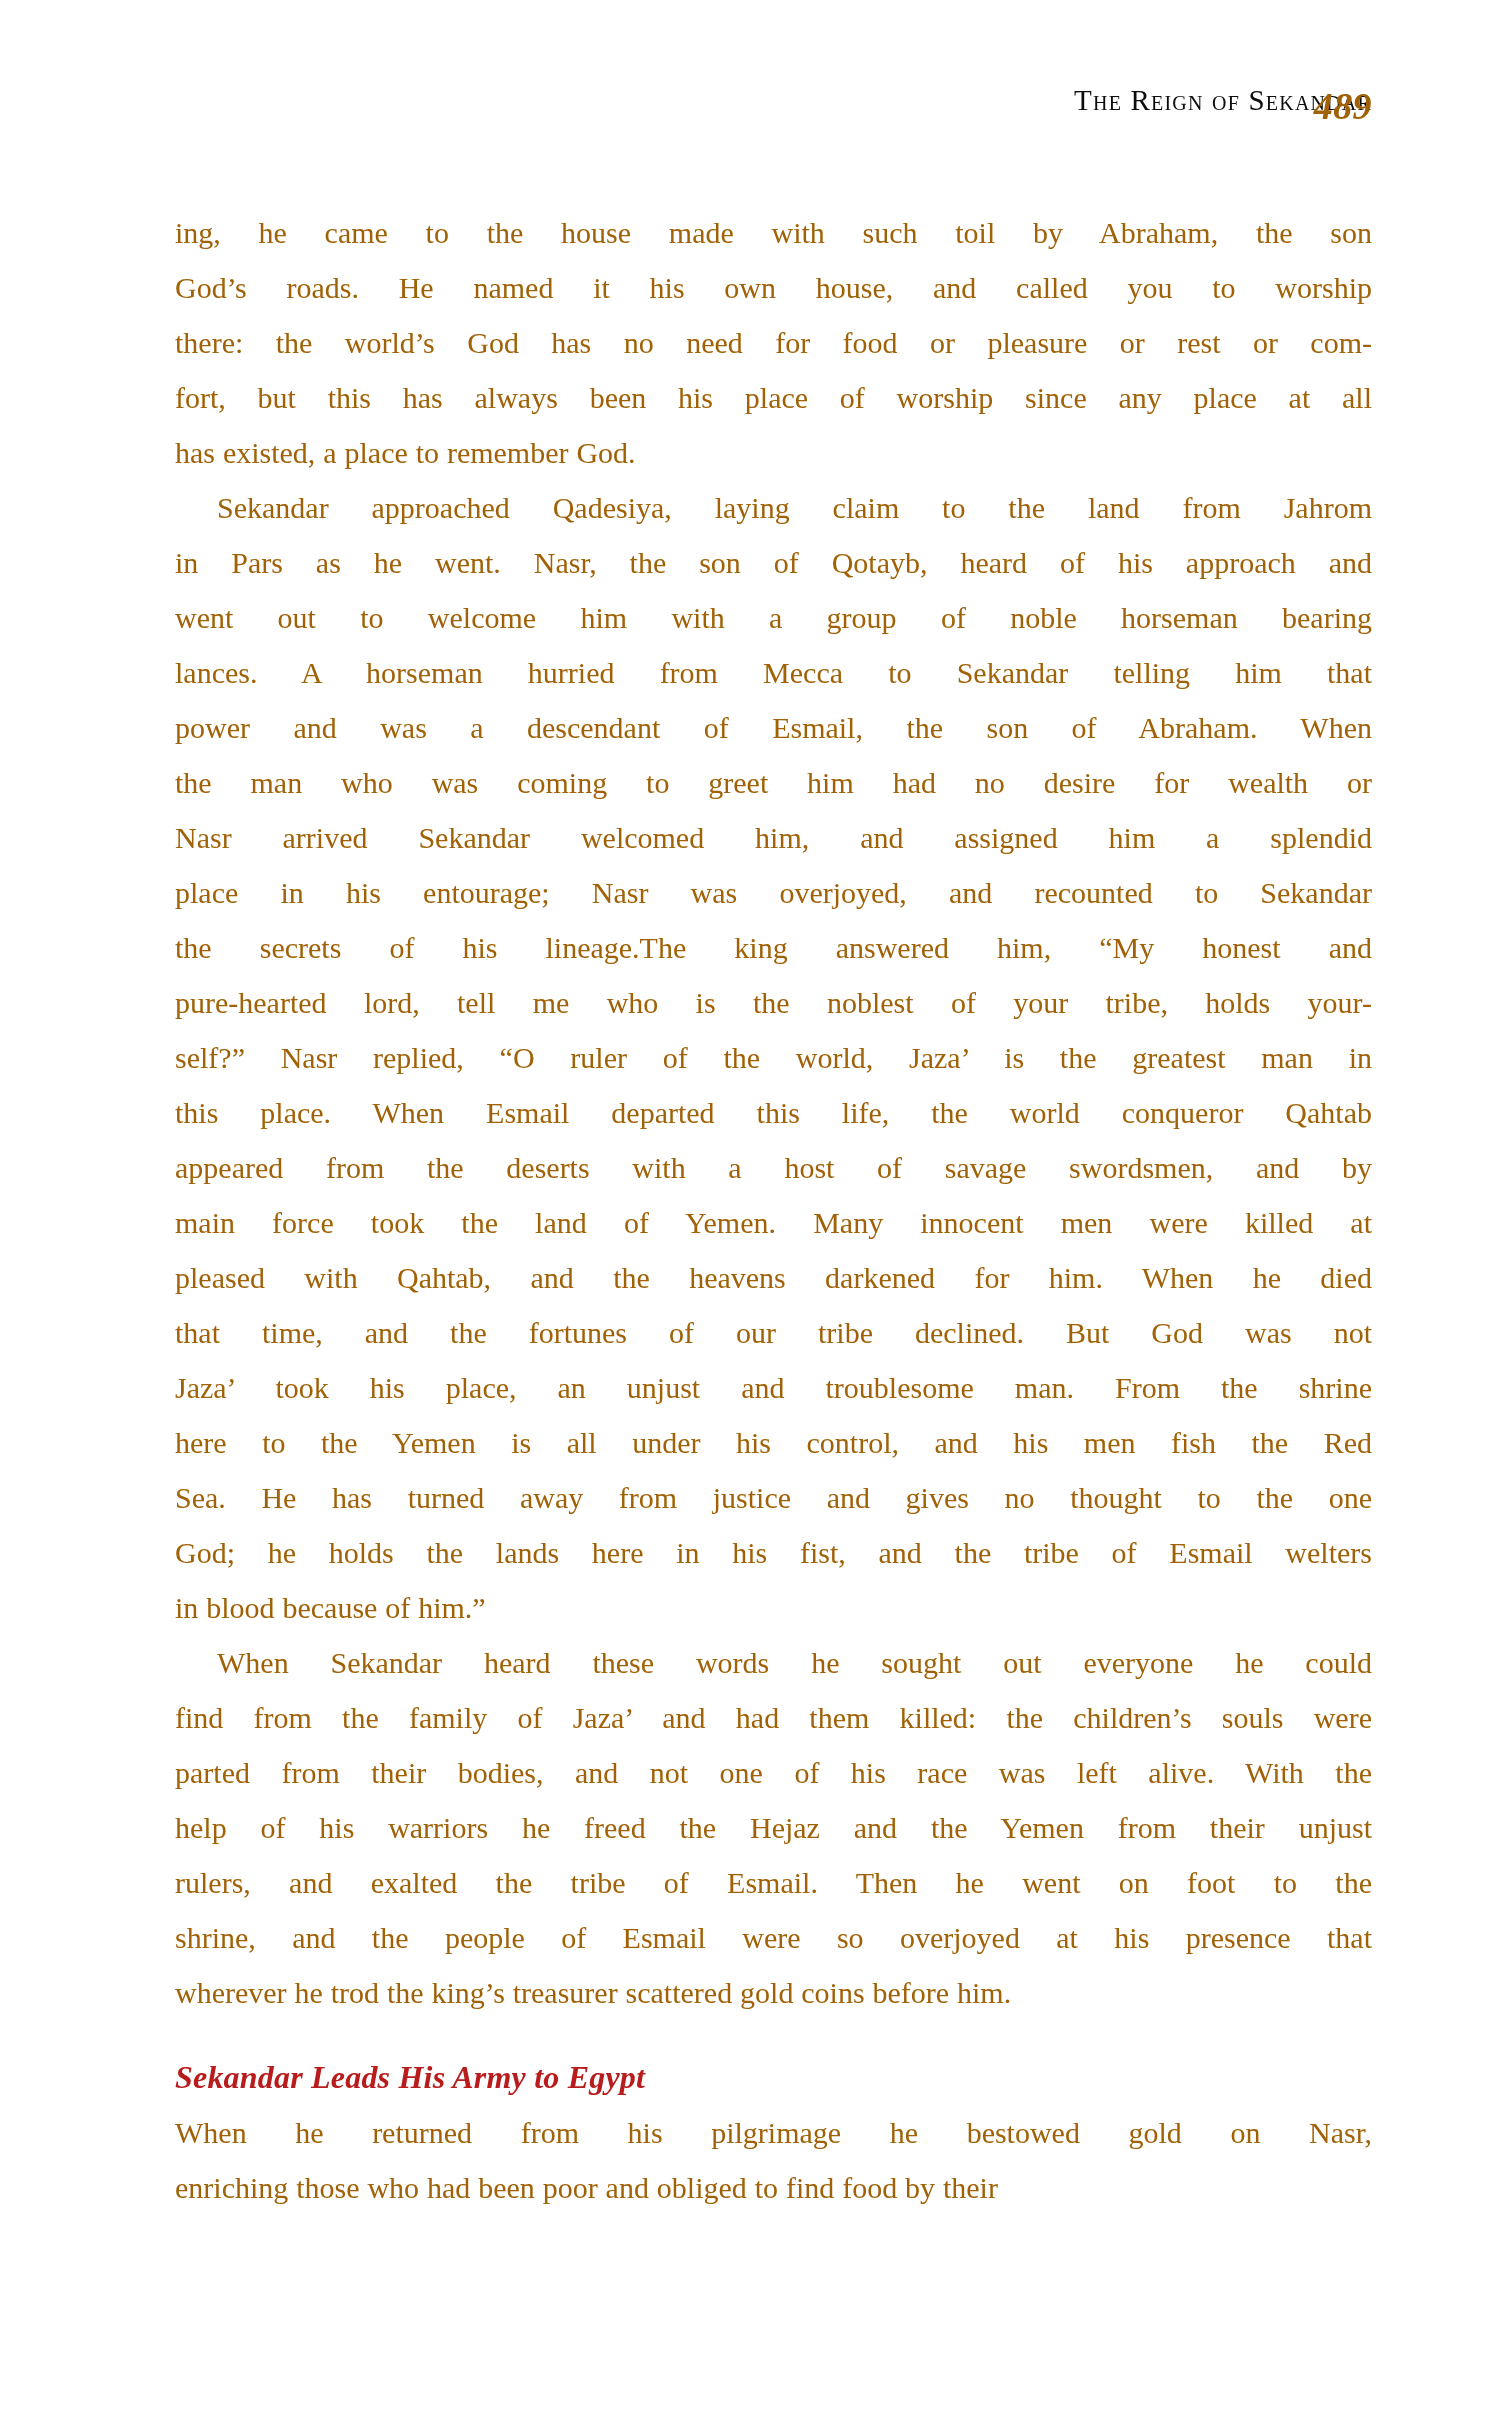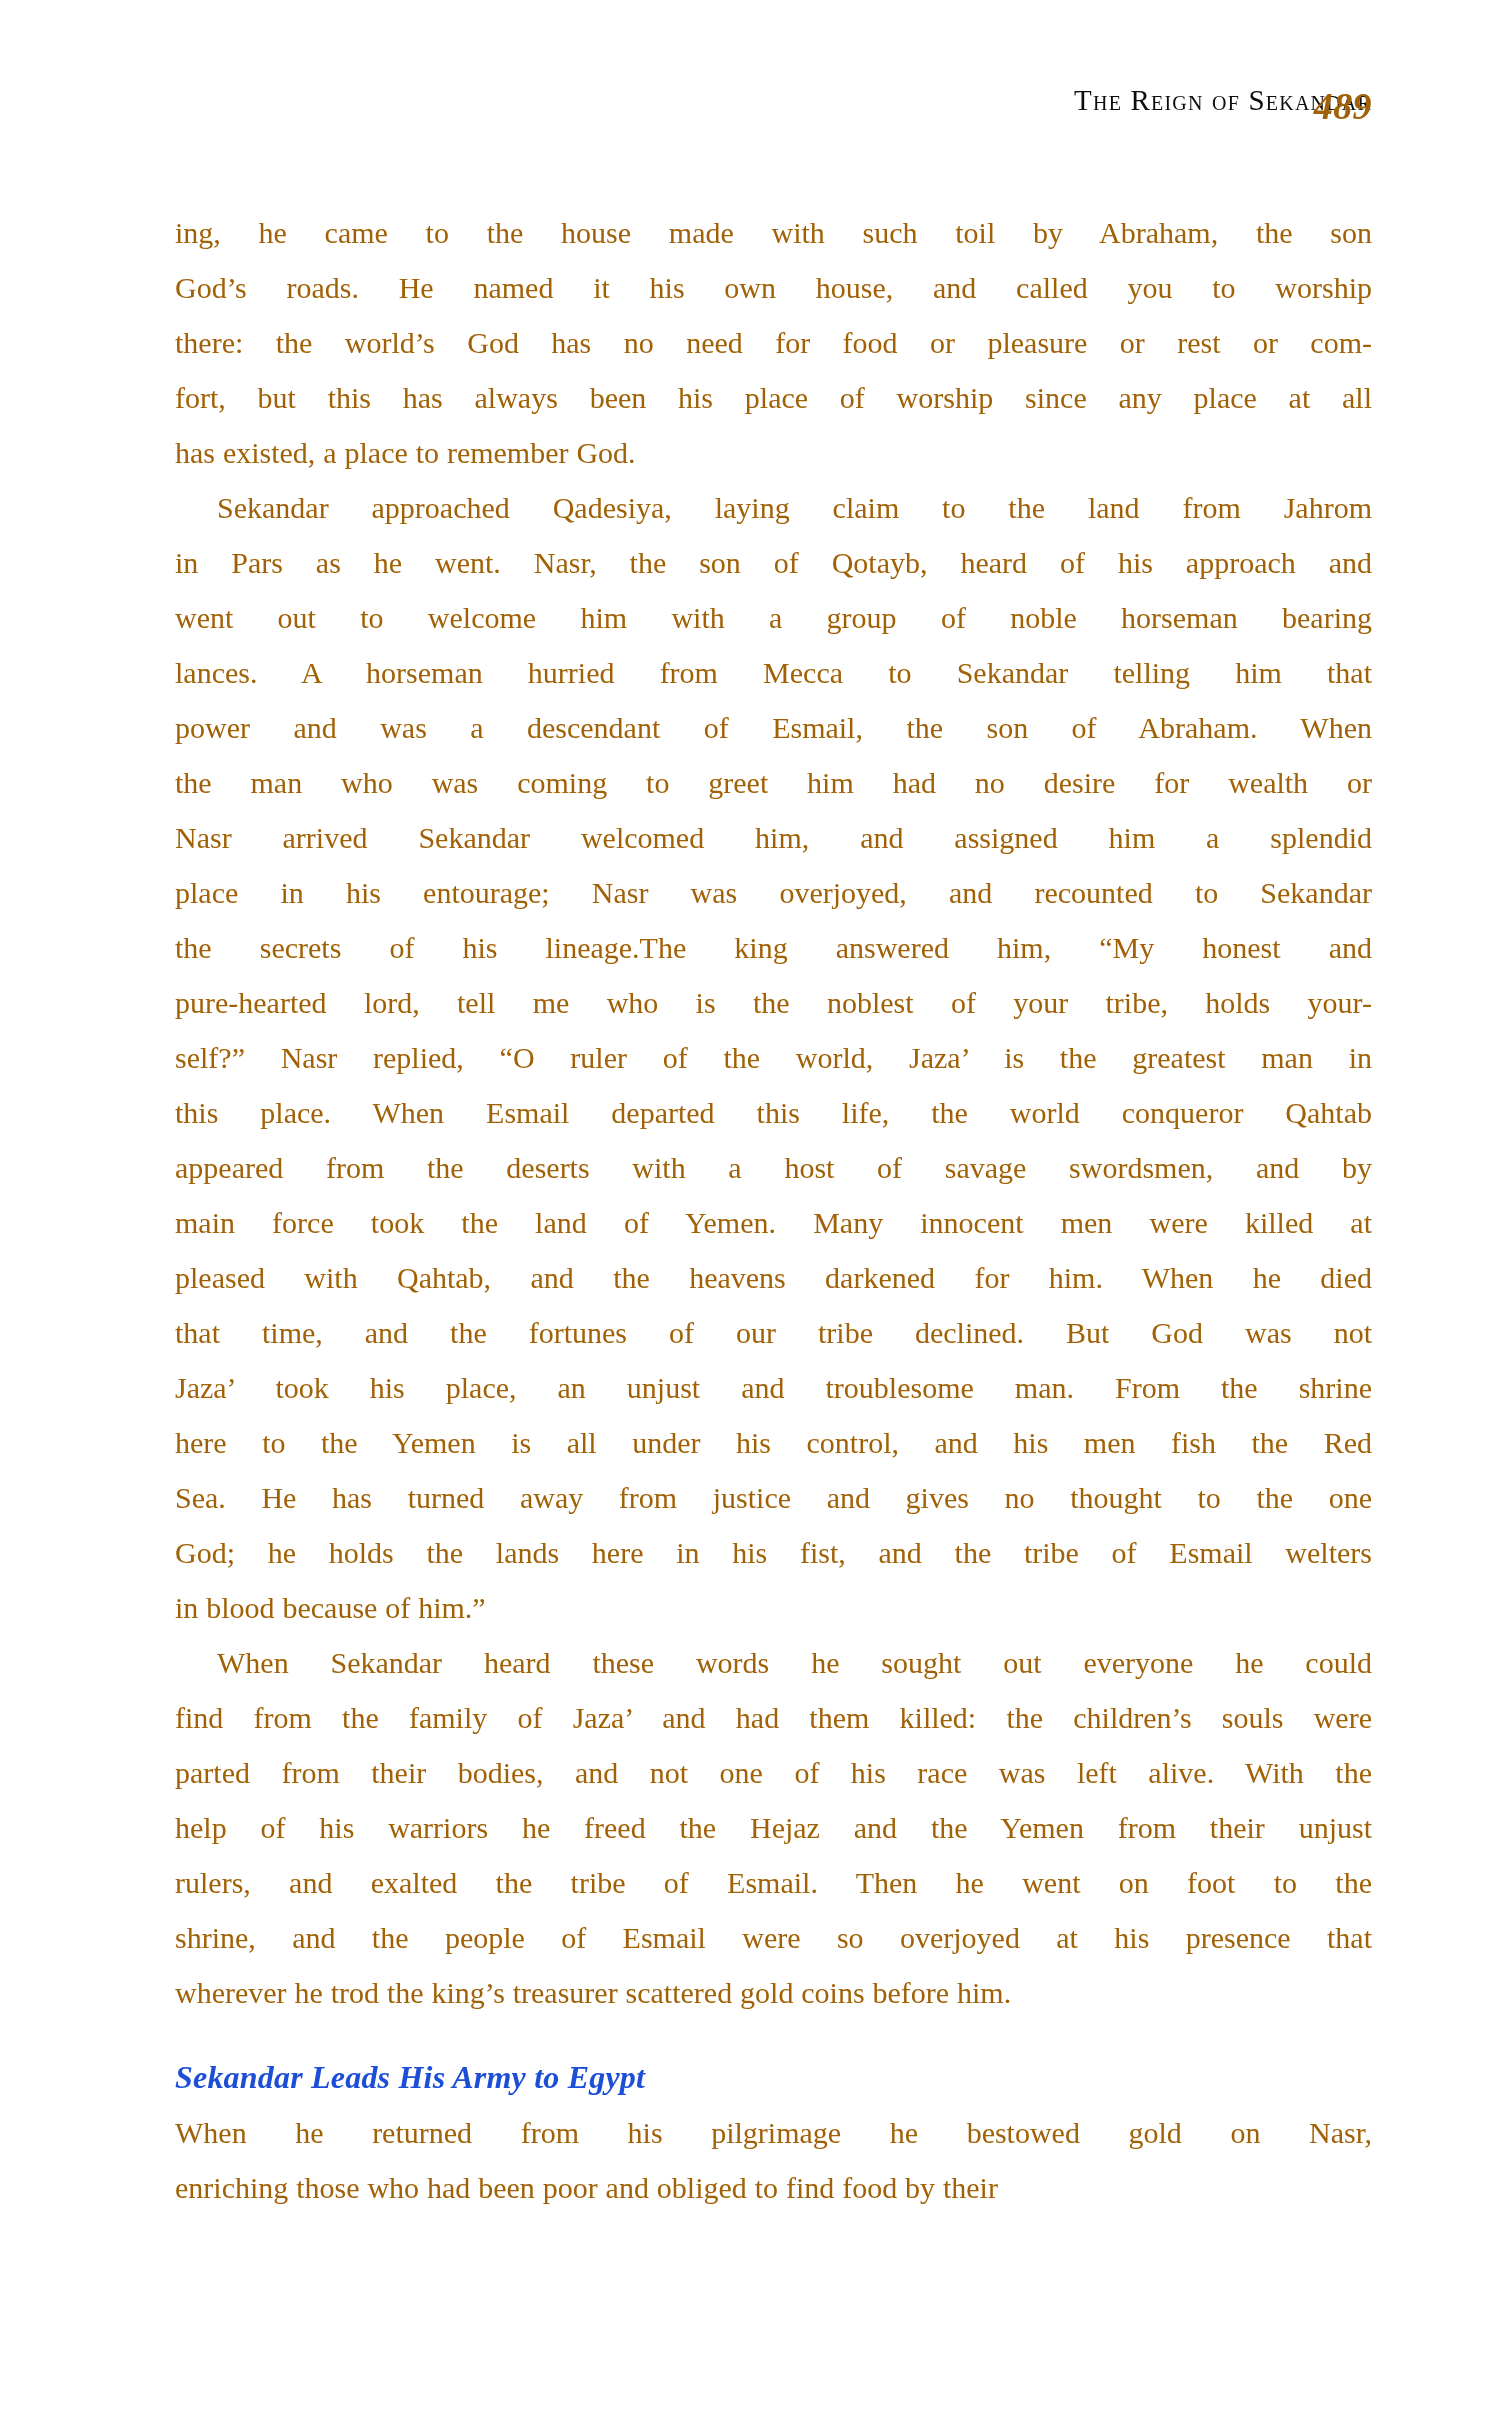--- a/index.html
+++ b/index.html
@@ -89,21 +89,21 @@
   }
 
   
   .section-heading {
     font-family: "Liberation Serif", "DejaVu Serif", serif;
     font-weight: bold;
     font-style: italic;
     font-size: 32px;
     line-height: 55px;
     letter-spacing: 0.2px;
-    color: #1d4ed8;
+    color: #b91c1c;
     margin: 0;
     padding-top: 30px;
   }
 </style>
 </head>
 <body>
 
 <div class="page">
 
   <div class="running-head">

